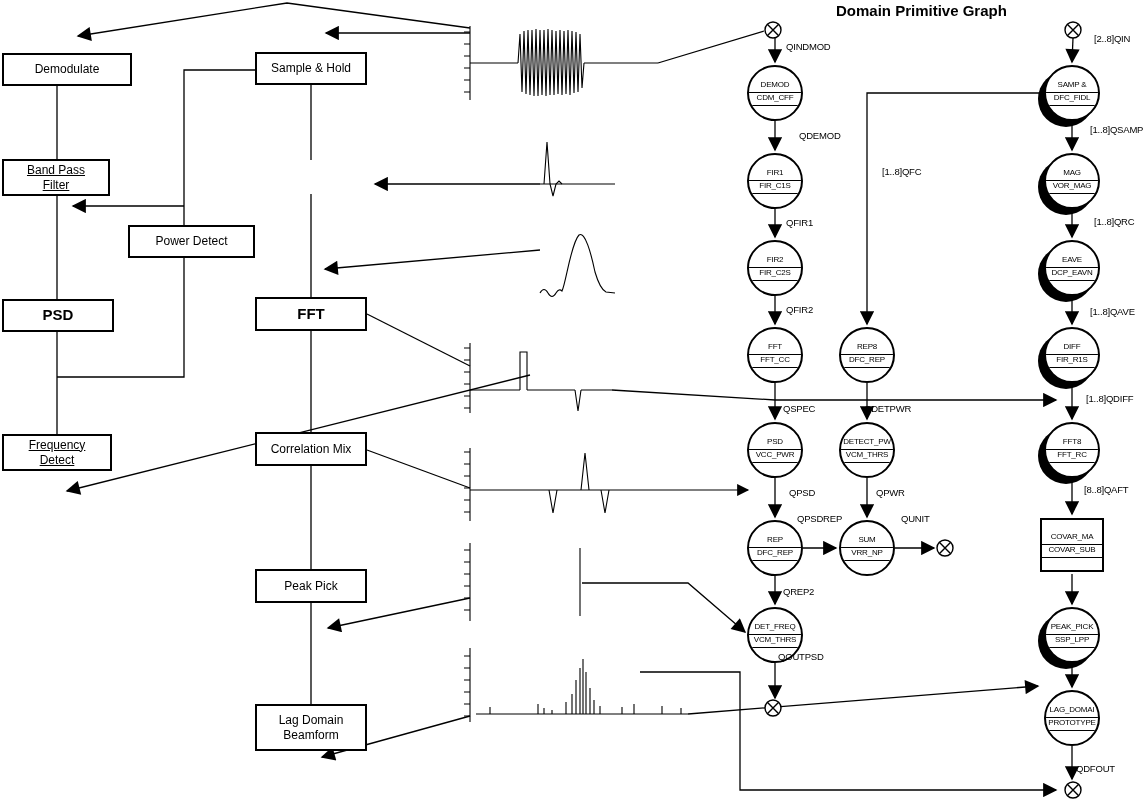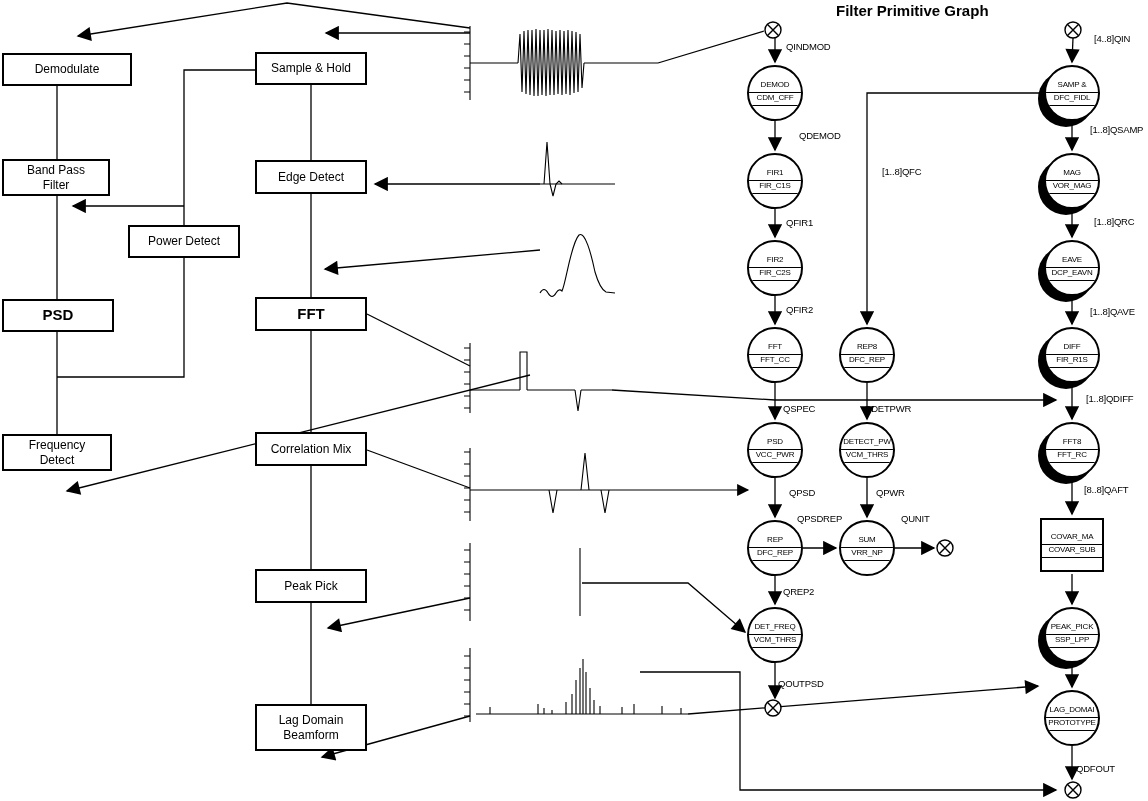--- a/index.html
+++ b/index.html
@@ -8,21 +8,21 @@
     font-family:"Liberation Sans", sans-serif;color:#000;
   }
   .edges-layer{position:absolute;left:0;top:0;width:1148px;height:801px;}
   .gtitle{position:absolute;left:836px;top:2px;font-size:15px;font-weight:bold;white-space:nowrap;}
   .fbox{
     position:absolute;box-sizing:border-box;border:2px solid #000;background:#fff;
     display:flex;align-items:center;justify-content:center;text-align:center;
     font-size:12px;line-height:1.25;padding:1px;
   }
   .fbox.em{font-size:15px;font-weight:bold;}
-  .fbox.w2{padding:8px 16px;}
+  .fbox.w2{padding:8px 16px;text-decoration:underline;}
   .node{
     position:absolute;box-sizing:border-box;width:56px;height:56px;border:2px solid #000;
     border-radius:50%;background:#fff;display:flex;flex-direction:column;align-items:center;
     justify-content:center;font-size:8px;line-height:1.35;overflow:hidden;letter-spacing:-0.2px;
   }
   .node.shadow{box-shadow:-6px 6px 0 0 #000;}
   .rect-node{
     position:absolute;box-sizing:border-box;width:64px;height:54px;border:2px solid #000;
     background:#fff;display:flex;flex-direction:column;align-items:center;justify-content:center;
     font-size:8px;line-height:1.35;letter-spacing:-0.2px;
@@ -160,29 +160,28 @@
     <g stroke="#000" stroke-width="1.4" fill="#fff">
       <circle cx="773" cy="708" r="8"></circle>
         <path d="M767.3,702.3 L778.7,713.7 M767.3,713.7 L778.7,702.3"></path>
     </g>
     <g stroke="#000" stroke-width="1.4" fill="#fff">
       <circle cx="1073" cy="790" r="8"></circle>
         <path d="M1067.3,784.3 L1078.7,795.7 M1067.3,795.7 L1078.7,784.3"></path>
     </g>
   </svg>
 
-  <div class="gtitle">Filter Primitive Graph</div>
+  <div class="gtitle">Domain Primitive Graph</div>
 
   <div class="fbox" style="left:2px;top:53px;width:130px;height:33px">Demodulate</div>
   <div class="fbox w2" style="left:2px;top:159px;width:108px;height:37px">Band Pass Filter</div>
   <div class="fbox em" style="left:2px;top:299px;width:112px;height:33px">PSD</div>
   <div class="fbox" style="left:255px;top:52px;width:112px;height:33px">Sample &amp; Hold</div>
   <div class="fbox w2" style="left:2px;top:434px;width:110px;height:37px">Frequency Detect</div>
-  <div class="fbox" style="left:255px;top:160px;width:112px;height:34px">Edge Detect</div>
-  <div class="fbox" style="left:128px;top:225px;width:112px;height:33px">Power Detect</div>
+  <div class="fbox" style="left:128px;top:225px;width:127px;height:33px">Power Detect</div>
   <div class="fbox em" style="left:255px;top:297px;width:112px;height:34px">FFT</div>
   <div class="fbox" style="left:255px;top:569px;width:112px;height:34px">Peak Pick</div>
   <div class="fbox" style="left:255px;top:432px;width:112px;height:34px">Correlation Mix</div>
   <div class="fbox" style="left:255px;top:704px;width:112px;height:47px">Lag Domain Beamform</div>
 
   <div class="node" style="left:747px;top:65px">
     <span class="nl">DEMOD</span>
     <span class="nl">CDM_CFF</span>
   </div>
   <div class="node" style="left:747px;top:153px">
@@ -250,33 +249,33 @@
   <div class="node shadow" style="left:1044px;top:607px">
     <span class="nl">PEAK_PICK</span>
     <span class="nl">SSP_LPP</span>
   </div>
   <div class="node" style="left:1044px;top:690px">
     <span class="nl">LAG_DOMAI</span>
     <span class="nl">PROTOTYPE</span>
   </div>
 
   <div class="elabel" style="left:786px;top:41px">QINDMOD</div>
-  <div class="elabel" style="left:1094px;top:33px">[4..8]QIN</div>
+  <div class="elabel" style="left:1094px;top:33px">[2..8]QIN</div>
   <div class="elabel" style="left:799px;top:130px">QDEMOD</div>
   <div class="elabel" style="left:1090px;top:124px">[1..8]QSAMP</div>
   <div class="elabel" style="left:786px;top:217px">QFIR1</div>
   <div class="elabel" style="left:882px;top:166px">[1..8]QFC</div>
   <div class="elabel" style="left:1094px;top:216px">[1..8]QRC</div>
   <div class="elabel" style="left:786px;top:304px">QFIR2</div>
   <div class="elabel" style="left:1090px;top:306px">[1..8]QAVE</div>
   <div class="elabel" style="left:783px;top:403px">QSPEC</div>
   <div class="elabel" style="left:864px;top:403px">QDETPWR</div>
   <div class="elabel" style="left:1086px;top:393px">[1..8]QDIFF</div>
   <div class="elabel" style="left:789px;top:487px">QPSD</div>
   <div class="elabel" style="left:876px;top:487px">QPWR</div>
   <div class="elabel" style="left:1084px;top:484px">[8..8]QAFT</div>
   <div class="elabel" style="left:797px;top:513px">QPSDREP</div>
   <div class="elabel" style="left:901px;top:513px">QUNIT</div>
   <div class="elabel" style="left:783px;top:586px">QREP2</div>
-  <div class="elabel" style="left:778px;top:678px">QOUTPSD</div>
+  <div class="elabel" style="left:778px;top:651px">QOUTPSD</div>
   <div class="elabel" style="left:1076px;top:763px">QDFOUT</div>
 
 </div>
 
 </body></html>

